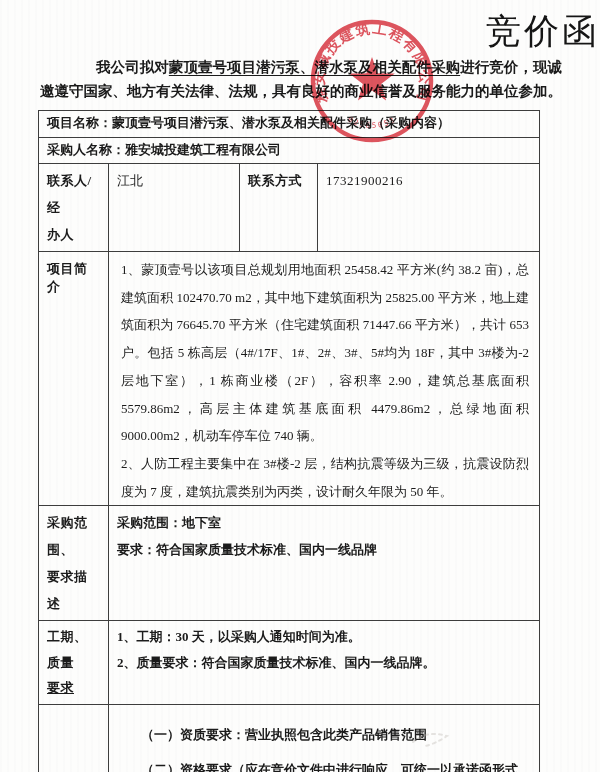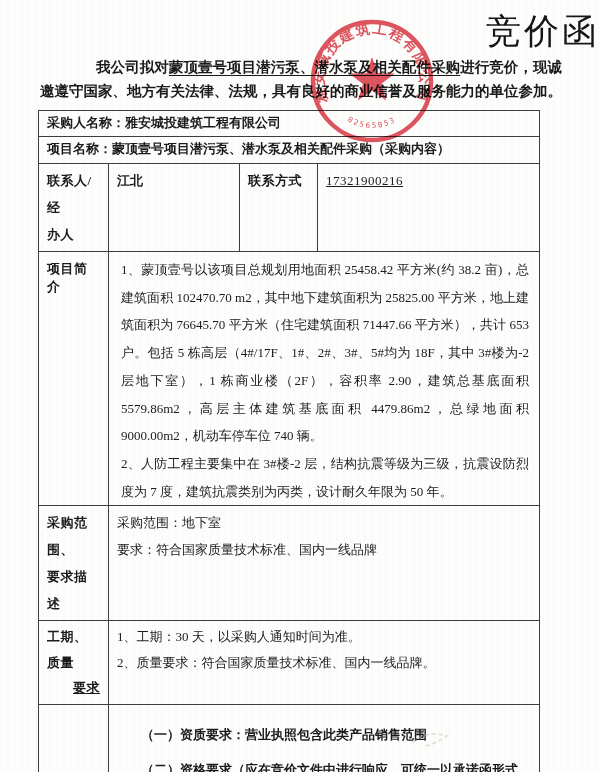--- a/index.html
+++ b/index.html
@@ -41,27 +41,27 @@
     border:1.5px solid #3d3d3d;
     vertical-align:top;
     padding:3px 8px;
     font-size:13px;
     color:#1b1b1b;
   }
   td.lbl { font-weight:bold; letter-spacing:0.5px; }
   .inline-lbl { font-weight:bold; }
   .r12 td { font-weight:bold; font-size:13.5px; }
   .r3 td { line-height:27px; padding-top:5px; font-size:13.5px;}
-  .r3 .phone { font-weight:normal; letter-spacing:0.5px;text-decoration:underline; }
+  .r3 .phone { font-weight:normal; letter-spacing:0.5px; }
   .r4 .body { line-height:27.7px; text-align:justify; padding:4px 10px 0 12px; }
   .r4 td.lbl { padding-top:8px;margin-left:44px; }
   .r5 td, .r6 td { line-height:27px; padding-top:6px; }
-  .r5 .body, .r6 .body { font-weight:400; }
+  .r5 .body, .r6 .body { font-weight:700; }
   .r6 td { line-height:25.5px; }
-  .r6 .lbl .l2 { text-align:right;text-decoration:underline; }
+  .r6 .lbl .l2 { text-align:left;text-decoration:underline; }
   .r7 td.lbl { vertical-align:middle; text-align:center; line-height:26px; }
   .r7 .body { padding:8px 10px 0 32px; line-height:27.2px; }
   .r7 .body .it { font-weight:normal; }
   .r7 .body .it.b { font-weight:bold;margin-top:8px; }
 
   .stamp {
     position:absolute; left:302px; top:9px; width:140px; height:140px;
     opacity:0.84; mix-blend-mode:multiply; pointer-events:none;
   }
   .artifact {
@@ -79,32 +79,32 @@
   <div class="intro"><span>我公司拟对</span><span class="u">蒙顶壹号项目潜污泵、潜水泵及相关配件采购</span><span>进行竞价，现诚邀遵守国家、地方有关法律、法规，具有良好的商业信誉及服务能力的单位参加。</span></div>
 
   <table class="doc">
     <colgroup>
       <col style="width:70px">
         <col style="width:131px">
         <col style="width:78px">
         <col style="width:222px">
     </colgroup>
     <tbody>
-        <tr class="r12" style="height:26px">
+        <tr class="r12" style="height:27px">
+      <td colspan="4"><span class="inline-lbl">项目名称：</span><span>蒙顶壹号项目潜污泵、潜水泵及相关配件采购（采购内容）</span></td>
+    </tr>
+    <tr class="r12" style="height:26px">
       <td colspan="4"><span class="inline-lbl">采购人名称：</span><span>雅安城投建筑工程有限公司</span></td>
-    </tr>
-    <tr class="r12" style="height:27px">
-      <td colspan="4"><span class="inline-lbl">项目名称：</span><span>蒙顶壹号项目潜污泵、潜水泵及相关配件采购（采购内容）</span></td>
     </tr>
     <tr class="r3" style="height:47px">
       <td class="lbl">
         <div class="l1">联系人/经</div>
         <div class="l2">办人</div>
       </td>
-      <td style="font-weight:bold">江北</td>
+      <td style="font-weight:normal">江北</td>
       <td class="lbl">联系方式</td>
       <td class="phone">17321900216</td>
     </tr>
     <tr class="r4" style="height:222px">
       <td class="lbl">项目简介</td>
       <td colspan="3" class="body">
         <div>1、蒙顶壹号以该项目总规划用地面积 25458.42 平方米(约 38.2 亩)，总建筑面积 102470.70 m2，其中地下建筑面积为 25825.00 平方米，地上建筑面积为 76645.70 平方米（住宅建筑面积 71447.66 平方米），共计 653 户。包括 5 栋高层（4#/17F、1#、2#、3#、5#均为 18F，其中 3#楼为-2 层地下室），1 栋商业楼（2F），容积率 2.90，建筑总基底面积 5579.86m2，高层主体建筑基底面积 4479.86m2，总绿地面积 9000.00m2，机动车停车位 740 辆。</div>
         <div>2、人防工程主要集中在 3#楼-2 层，结构抗震等级为三级，抗震设防烈度为 7 度，建筑抗震类别为丙类，设计耐久年限为 50 年。</div>
       </td>
     </tr>

